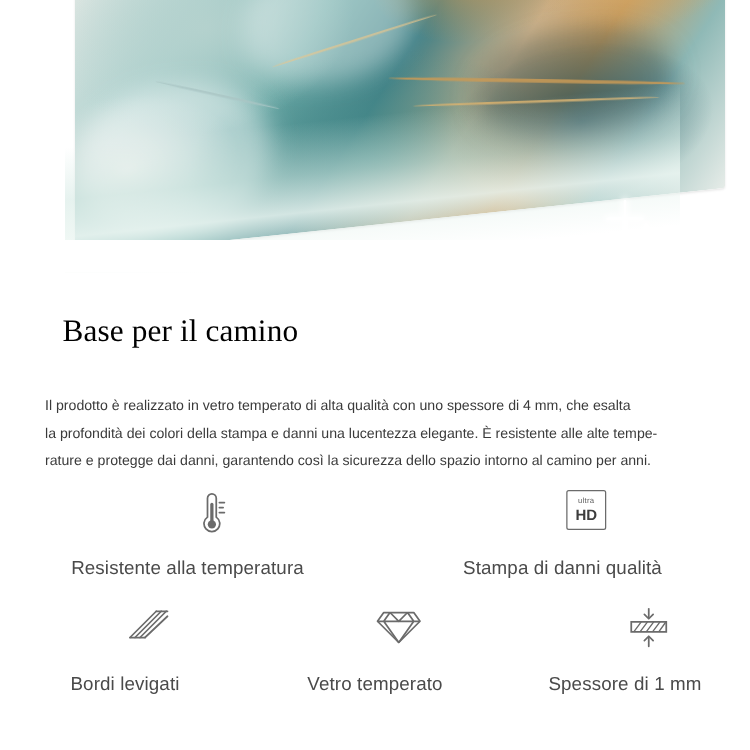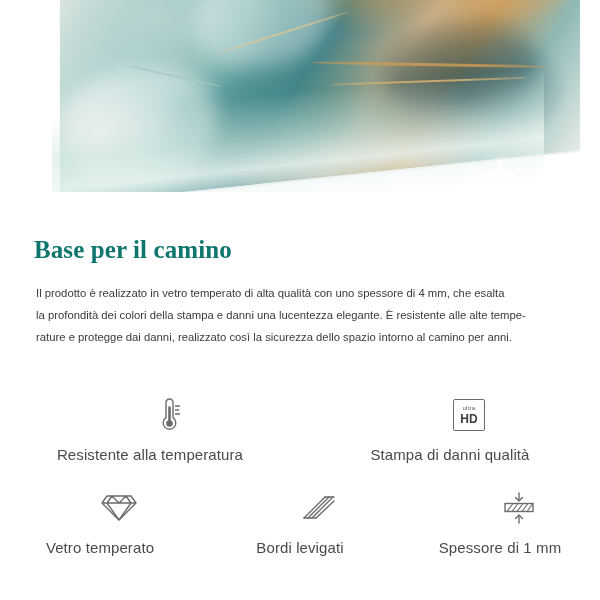--- a/index.html
+++ b/index.html
@@ -102,27 +102,27 @@
   .sparkle.s3 { left: 470px; top: 186px; width: 12px; height: 12px; }
 
   
   .content {
     position: absolute;
     left: 0;
     top: 218px;
     width: 600px;
   }
   .headline {
-    margin: 0;
+    margin: 16px;
     padding: 16px 34px 0 34px;
     font-family: "Liberation Serif", serif;
     font-size: 25px;
     line-height: 32px;
-    font-weight: 700;
-    color: #0f766e;
+    font-weight: 400;
+    color: #000000;
     letter-spacing: 0.1px;
   }
   .headline .l2 { display: block; }
 
   .body-copy {
     margin: 0;
     padding: 16px 32px 0 36px;
     font-size: 11.3px;
     line-height: 22px;
     color: #3a3a3a;
@@ -143,21 +143,20 @@
   .feature {
     flex: 1 1 0;
     display: flex;
     flex-direction: column;
     align-items: center;
     justify-content: flex-start;
   }
   .feature-icon {
     height: 46px;
     display: flex;
-    align-items: center;
     justify-content: center;
     padding-left: 38px;
   }
   .feature-label {
     margin-top: 8px;
     font-size: 15px;
     color: #4a4a4a;
     text-align: center;
     letter-spacing: 0.1px;
   }
@@ -208,21 +207,21 @@
     <div class="hero-mask-bottom"></div>
   </div>
 
   <div class="content">
     <h1 class="headline">
       <span>Base per il camino</span>
     </h1>
     <div class="body-copy">
       <p>Il prodotto è realizzato in vetro temperato di alta qualità con uno spessore di 4 mm, che esalta</p>
       <p>la profondità dei colori della stampa e danni una lucentezza elegante. È resistente alle alte tempe-</p>
-      <p>rature e protegge dai danni, realizzato così la sicurezza dello spazio intorno al camino per anni.</p>
+      <p>rature e protegge dai danni, garantendo così la sicurezza dello spazio intorno al camino per anni.</p>
     </div>
   </div>
 
   <div class="features">
 
     <div class="feature-row">
 
       <div class="feature">
         <div class="feature-icon">
           <svg width="34" height="38" viewBox="0 0 34 38" fill="none" stroke="#6b6b6b" stroke-width="1.4">
@@ -241,47 +240,47 @@
             <div class="u1">ultra</div>
             <div class="u2">HD</div>
           </div>
         </div>
         <div class="feature-label">Stampa di danni qualità</div>
       </div>
 
     </div>
 
     <div class="feature-row row2">
-
-      <div class="feature">
-        <div class="feature-icon">
-          <svg width="38" height="34" viewBox="0 0 38 34" fill="none" stroke="#6b6b6b" stroke-width="1.4">
-            <path d="M7 5h24l5 7-17 17L2 12z" stroke-linejoin="round"></path>
-            <path d="M2 12h34M12 5l-5 7 12 17M26 5l5 7-12 17M12 5l7 7 7-7M7 12l12 0 12 0"></path>
-          </svg>
-        </div>
-        <div class="feature-label">Vetro temperato</div>
-      </div>
 
       <div class="feature">
         <div class="feature-icon">
           <svg width="38" height="30" viewBox="0 0 38 30" fill="none" stroke="#6b6b6b" stroke-width="1.4">
             <path d="M4 25 L25 4" stroke-linecap="round"></path>
             <path d="M12 25 L33 4" stroke-linecap="round"></path>
             <path d="M8 25 L29 4" stroke-linecap="round"></path>
             <path d="M16 25 L34 8" stroke-linecap="round"></path>
             <path d="M4 25 L16 25" stroke-linecap="round"></path>
             <path d="M25 4 L34 4" stroke-linecap="round"></path>
           </svg>
         </div>
         <div class="feature-label">Bordi levigati</div>
       </div>
 
       <div class="feature">
         <div class="feature-icon">
+          <svg width="38" height="34" viewBox="0 0 38 34" fill="none" stroke="#6b6b6b" stroke-width="1.4">
+            <path d="M7 5h24l5 7-17 17L2 12z" stroke-linejoin="round"></path>
+            <path d="M2 12h34M12 5l-5 7 12 17M26 5l5 7-12 17M12 5l7 7 7-7M7 12l12 0 12 0"></path>
+          </svg>
+        </div>
+        <div class="feature-label">Vetro temperato</div>
+      </div>
+
+      <div class="feature">
+        <div class="feature-icon">
           <svg width="40" height="34" viewBox="0 0 40 34" fill="none" stroke="#6b6b6b" stroke-width="1.4">
             <path d="M20 2v7" stroke-linecap="round"></path>
             <path d="M16.5 6.5 20 10l3.5-3.5" stroke-linecap="round" stroke-linejoin="round"></path>
             <rect x="6" y="12.5" width="28" height="8"></rect>
             <path d="M8 20.5 14 12.5M13 20.5 19 12.5M18 20.5 24 12.5M23 20.5 29 12.5M28 20.5 33.5 12.8" stroke-width="1.1"></path>
             <path d="M20 32v-7" stroke-linecap="round"></path>
             <path d="M16.5 27.5 20 24l3.5 3.5" stroke-linecap="round" stroke-linejoin="round"></path>
           </svg>
         </div>
         <div class="feature-label">Spessore di 1 mm</div>

